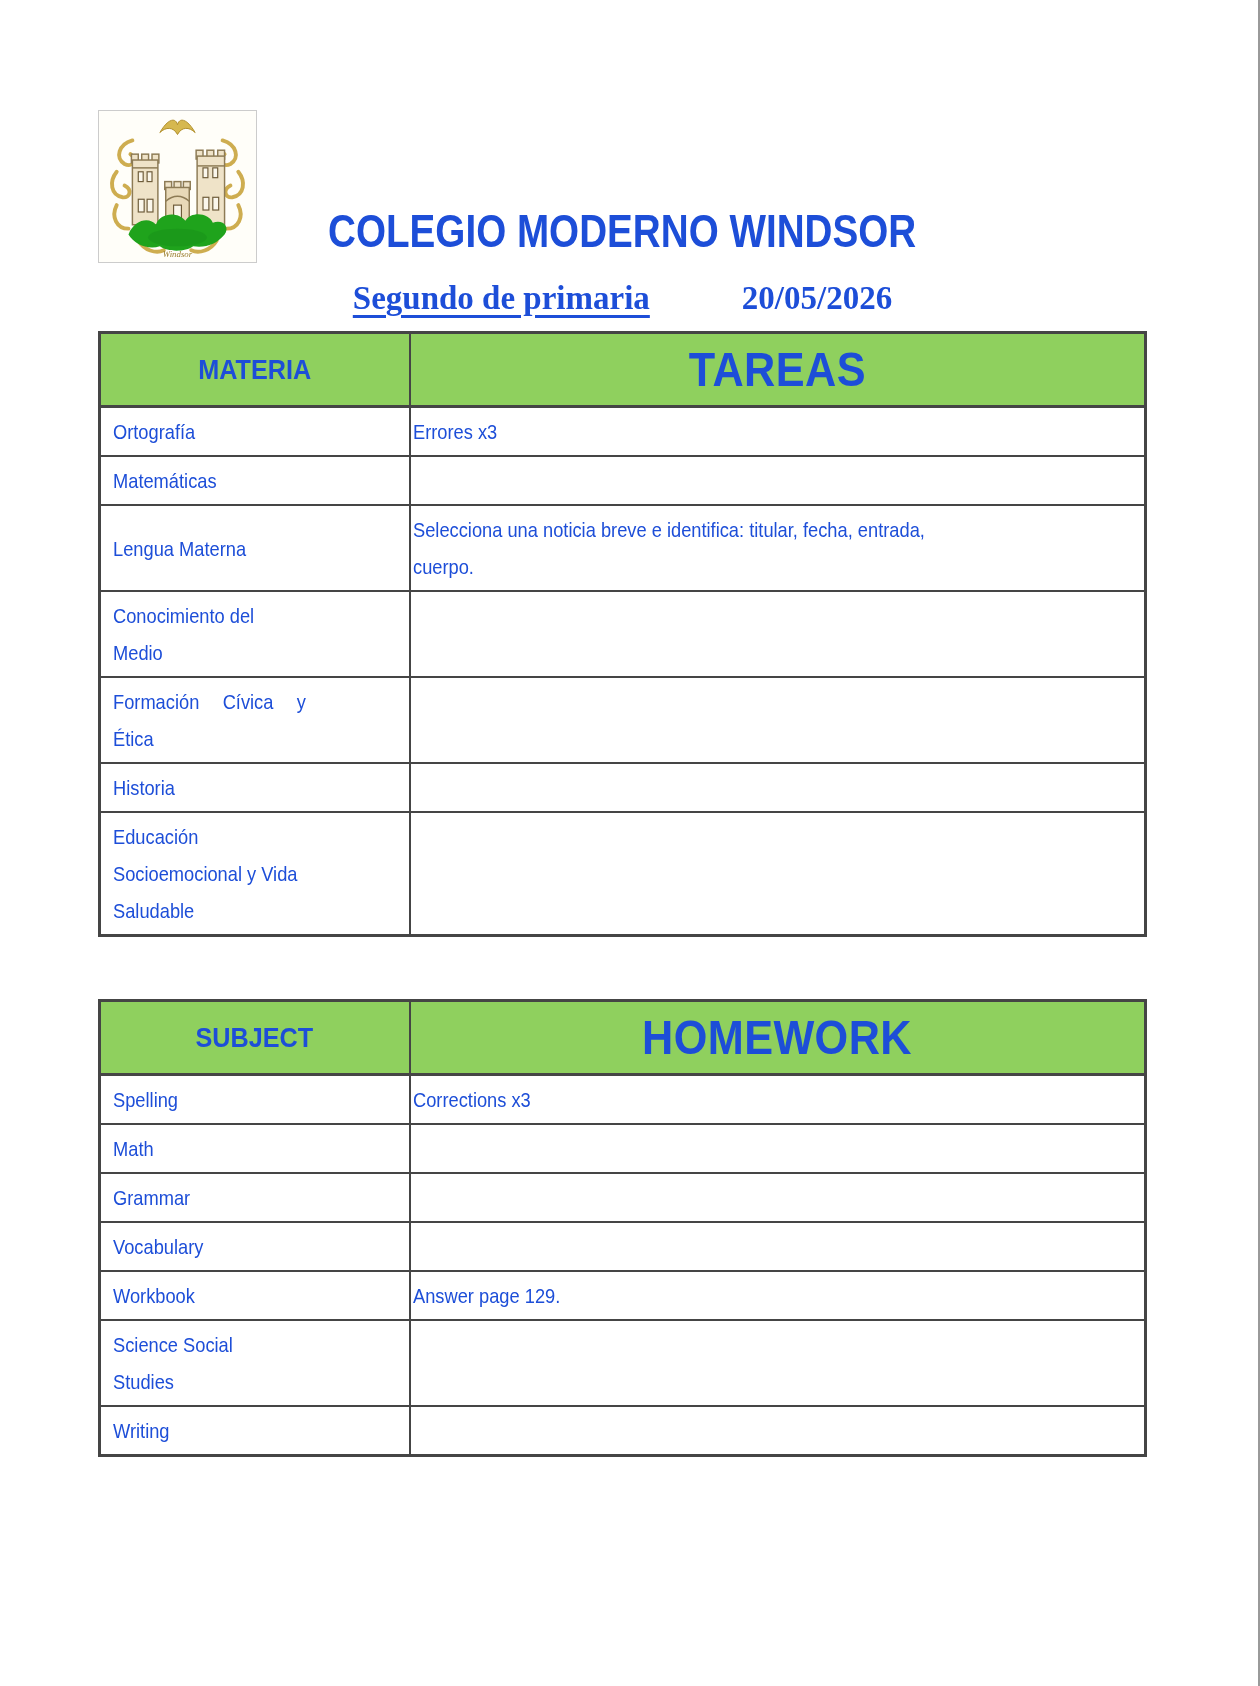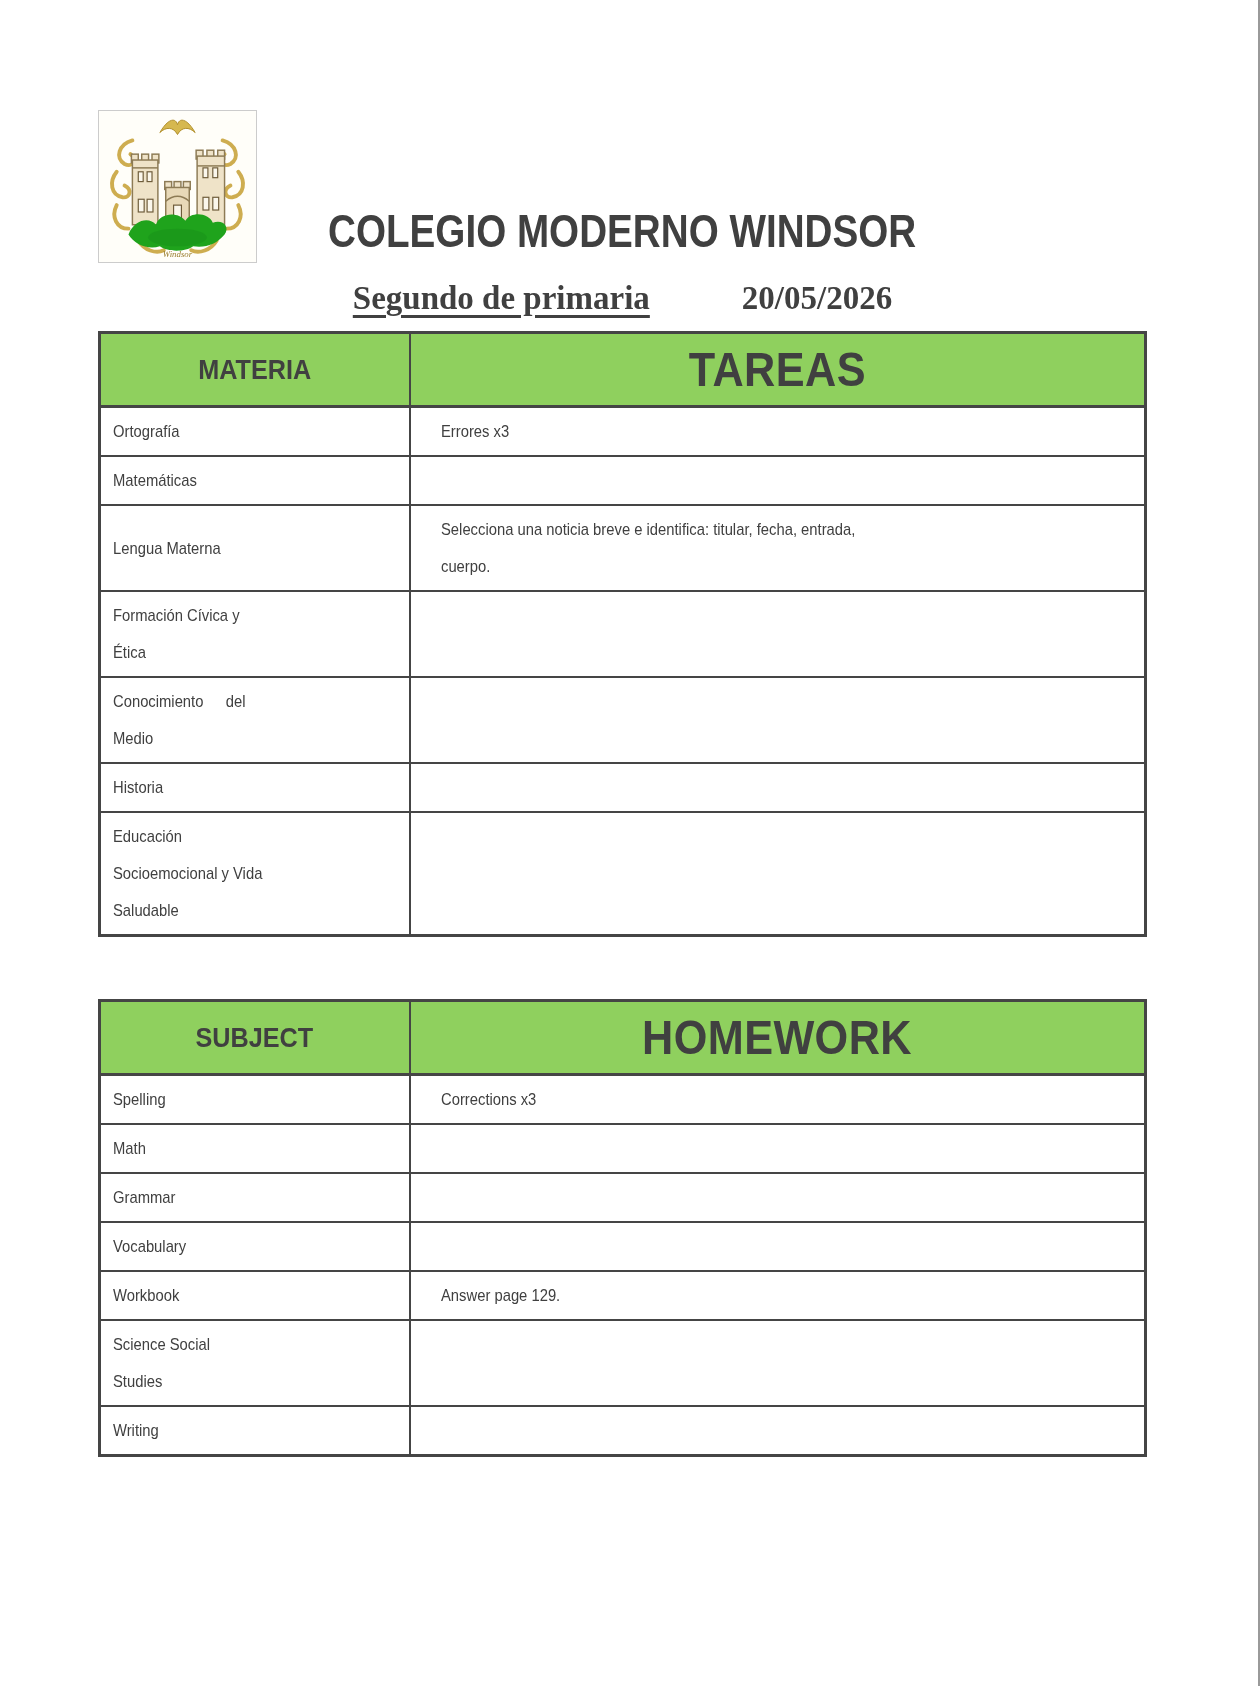--- a/index.html
+++ b/index.html
@@ -3,21 +3,21 @@
 <meta charset="utf-8">
 <style>
   * { margin: 0; padding: 0; box-sizing: border-box; }
   html, body { background: #ffffff; }
   .page {
     position: relative;
     width: 1260px;
     height: 1686px;
     background: #ffffff;
     font-family: "Liberation Sans", sans-serif;
-    color: #404040;
+    color: #1d4ed8;
     overflow: hidden;
   }
   .page-right-edge {
     position: absolute; top: 0; right: 0; bottom: 0; width: 2px;
     background: #9a9a9a;
   }
   
   .doc-header { position: relative; height: 331px; }
   .logo-box {
     position: absolute; left: 98px; top: 110px;
@@ -55,27 +55,27 @@
   thead th {
     background: #8FD05E;
     border-bottom: 3px solid #454545;
     font-weight: 700; text-align: center;
     padding: 8px 4px;
     margin-top: 44px;
   }
   th.col-subject { width: 310px; font-size: 28px; }
   th.col-task   { font-size: 48px; letter-spacing: .5px; }
   thead .hdr-squeeze { display: inline-block; transform: scaleX(.9); }
-  td { padding: 5px 12px; font-size: 17px; }
+  td { padding: 5px 12px; font-size: 21px; }
   td .txt {
     display: inline-block; width: 115%;
     transform: scaleX(.87); transform-origin: 0 50%;
     white-space: pre-line; line-height: 37px;
   }
-  td.task-cell { padding-left: 30px; }
+  td.task-cell { padding-left: 2px; }
   
   .table-es tbody tr:nth-child(5) td:first-child .txt { word-spacing: 21px; }
 </style>
 </head>
 <body>
 
 <div class="page">
   <div class="page-right-edge"></div>
 
   <header class="doc-header">
@@ -159,27 +159,27 @@
       <tr>
         <td class="subject-cell"><span class="txt">Matemáticas</span></td>
         <td class="task-cell"><span class="txt"></span></td>
       </tr>
       <tr>
         <td class="subject-cell"><span class="txt">Lengua Materna</span></td>
         <td class="task-cell"><span class="txt">Selecciona una noticia breve e identifica: titular, fecha, entrada,
 cuerpo.</span></td>
       </tr>
       <tr>
+        <td class="subject-cell"><span class="txt">Conocimiento del
+Medio</span></td>
+        <td class="task-cell"><span class="txt"></span></td>
+      </tr>
+      <tr>
         <td class="subject-cell"><span class="txt">Formación Cívica y
 Ética</span></td>
-        <td class="task-cell"><span class="txt"></span></td>
-      </tr>
-      <tr>
-        <td class="subject-cell"><span class="txt">Conocimiento del
-Medio</span></td>
         <td class="task-cell"><span class="txt"></span></td>
       </tr>
       <tr>
         <td class="subject-cell"><span class="txt">Historia</span></td>
         <td class="task-cell"><span class="txt"></span></td>
       </tr>
       <tr>
         <td class="subject-cell"><span class="txt">Educación
 Socioemocional y Vida
 Saludable</span></td>

